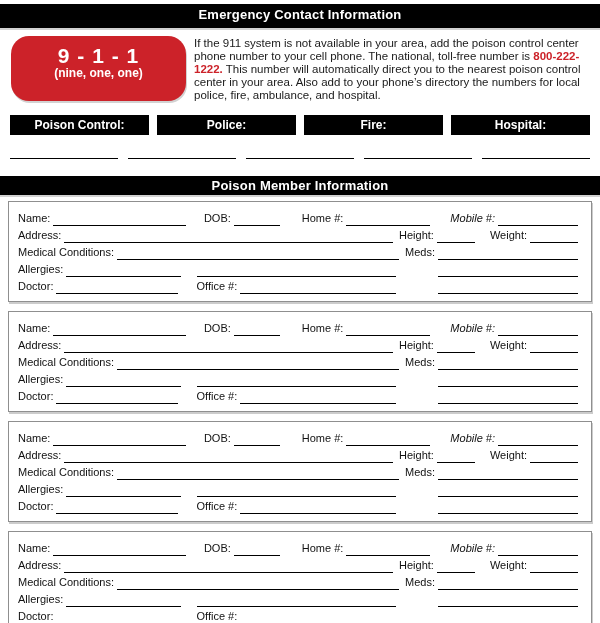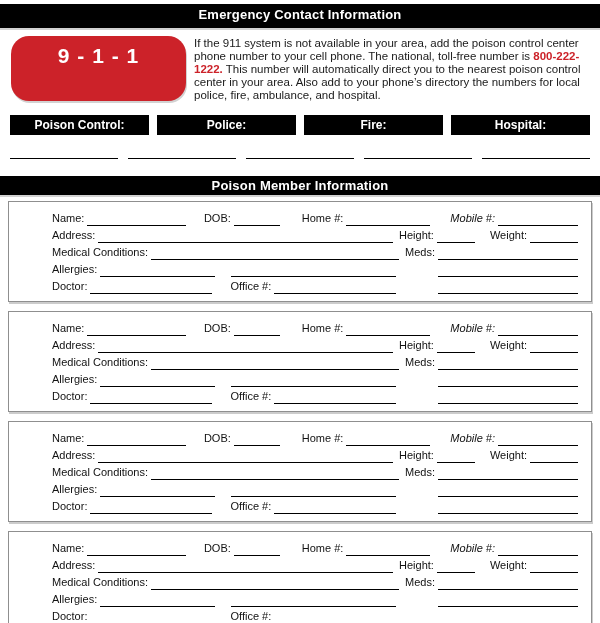--- a/index.html
+++ b/index.html
@@ -41,41 +41,42 @@
   }
   .contact-lines { display:flex; gap:10px; margin:22px 10px 0; }
   .contact-lines .cline { flex:1; height:2px; border-bottom:1.5px solid #000; }
 
   
   .members { margin:6px 8px 0; }
   .member {
     height:101px; border:1px solid #8f8f8f; box-shadow:1px 2px 0 #ccc;
     padding:7px 13px 0 9px; margin-bottom:9px; background:#fff;
   }
-  .row { display:flex; align-items:flex-end; height:17px; font-size:11px; white-space:nowrap;margin-left:34px; }
+  .row { display:flex; align-items:flex-end; height:17px; font-size:11px; white-space:nowrap; }
   .lbl { flex:0 0 auto; line-height:15px; }
   .line {
     border-bottom:1.5px solid #000; height:13px; flex:0 0 auto; margin-left:3px;
   }
   .line.flex { flex:1 1 auto; }
   .w46  { width:46px; }  .w84 { width:84px; }  .w80 { width:80px; }
   .w38  { width:38px; }  .w48 { width:48px; }  .w140{ width:140px; }
   .w115 { width:115px; } .w122{ width:122px; }
   .sp6  { margin-left:6px; }  .sp15 { margin-left:15px; } .sp16 { margin-left:16px; }
   .sp18 { margin-left:18px; } .sp20 { margin-left:20px;font-style:italic; } .sp22 { margin-left:22px; }
   .sp42 { margin-left:42px; }
 </style>
 </head>
 <body>
 
 <div class="bar bar1">Emergency Contact Information</div>
 
 <div class="top">
   <div class="redbox" id="redbox" style="background: rgb(204, 34, 41); border-radius: 18px;">
     <div class="num">9 - 1 - 1</div>
+    <div class="words">(nine, one, one)</div>
   </div>
   <p class="instructions">
     <span>If the 911 system is not available in your area, add the poison control center phone number to your cell phone. The national, toll-free number is </span><span class="phone" id="phone" style="color: rgb(204, 34, 41);">800-222-1222.</span><span> This number will automatically direct you to the nearest poison control center in your area. Also add to your phone’s directory the numbers for local police, fire, ambulance, and hospital.</span>
   </p>
 </div>
 
 <div class="contact-row">
   <div class="contact-box">Poison Control:</div>
   <div class="contact-box">Police:</div>
   <div class="contact-box">Fire:</div>

